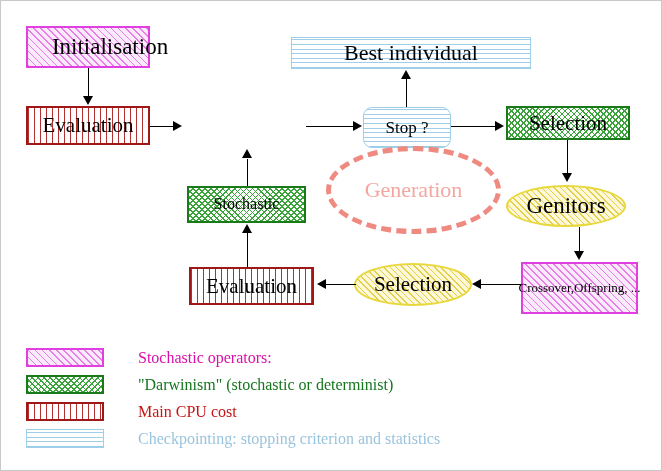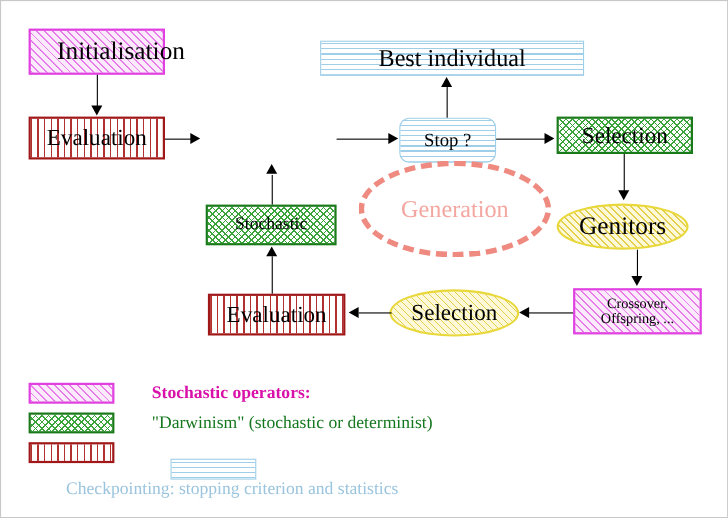--- a/index.html
+++ b/index.html
@@ -84,21 +84,21 @@
   .arrow{position:absolute;width:0;height:0;}
   .arrow-right{border-top:5px solid transparent;border-bottom:5px solid transparent;border-left:9px solid #000;}
   .arrow-left{border-top:5px solid transparent;border-bottom:5px solid transparent;border-right:9px solid #000;}
   .arrow-down{border-left:5px solid transparent;border-right:5px solid transparent;border-top:9px solid #000;}
   .arrow-up{border-left:5px solid transparent;border-right:5px solid transparent;border-bottom:9px solid #000;}
 
   
   .legend-row{position:absolute;display:flex;align-items:center;}
   .swatch{width:78px;height:19px;box-sizing:border-box;flex:0 0 auto;}
   .legend-text{margin-left:34px;font-size:16px;white-space:pre;}
-  .lt-magenta{color:#d911a9;font-weight:bold;}
+  .lt-magenta{color:#d911a9;}
   .lt-gold{color:#f0b400;}
   .lt-green{color:#14771e;}
   .lt-red{color:#c61414;}
   .lt-blue{color:#9ac4de;}
 </style>
 </head>
 <body>
 
 <div id="page">
 
@@ -128,21 +128,21 @@
   </div>
 
   <div class="generation-ellipse" style="left:325px;top:145px;width:175px;height:88px;font-size:22px;">
     <span>Generation</span>
   </div>
 
   <div class="node fill-yellow ellipse" style="left:505px;top:184px;width:120px;height:42px;font-size:23px;">
     <span>Genitors</span>
   </div>
 
-  <div class="node fill-magenta" style="left:520px;top:261px;width:117px;height:42px;font-size:13px;flex-direction:column;justify-content:center;">
+  <div class="node fill-magenta" style="left:520px;top:261px;width:117px;height:52px;font-size:13px;flex-direction:row;justify-content:center;">
     <span>Crossover,</span>
     <span>Offspring, ...</span>
   </div>
 
   <div class="node fill-yellow ellipse" style="left:353px;top:262px;width:118px;height:43px;font-size:21px;">
     <span>Selection</span>
   </div>
 
   <div class="node fill-red" style="left:188px;top:266px;width:125px;height:38px;font-size:21px;">
     <span>Evaluation</span>
@@ -186,20 +186,21 @@
     <span class="legend-text lt-magenta">Stochastic operators:</span>
   </div>
 
   <div class="legend-row" style="left:25px;top:374px;">
     <span class="swatch fill-green"></span>
     <span class="legend-text lt-green">"Darwinism" (stochastic or determinist)</span>
   </div>
 
   <div class="legend-row" style="left:25px;top:401px;">
     <span class="swatch fill-red"></span>
-  </div>
-
-  <div class="legend-row" style="left:25px;top:416px;flex-direction:column;">
+    <span class="legend-text lt-red">Main CPU cost</span>
+  </div>
+
+  <div class="legend-row" style="left:25px;top:428px;">
     <span class="swatch fill-blue"></span>
     <span class="legend-text lt-blue">Checkpointing: stopping criterion and statistics</span>
   </div>
 
 </div>
 
 </body></html>

